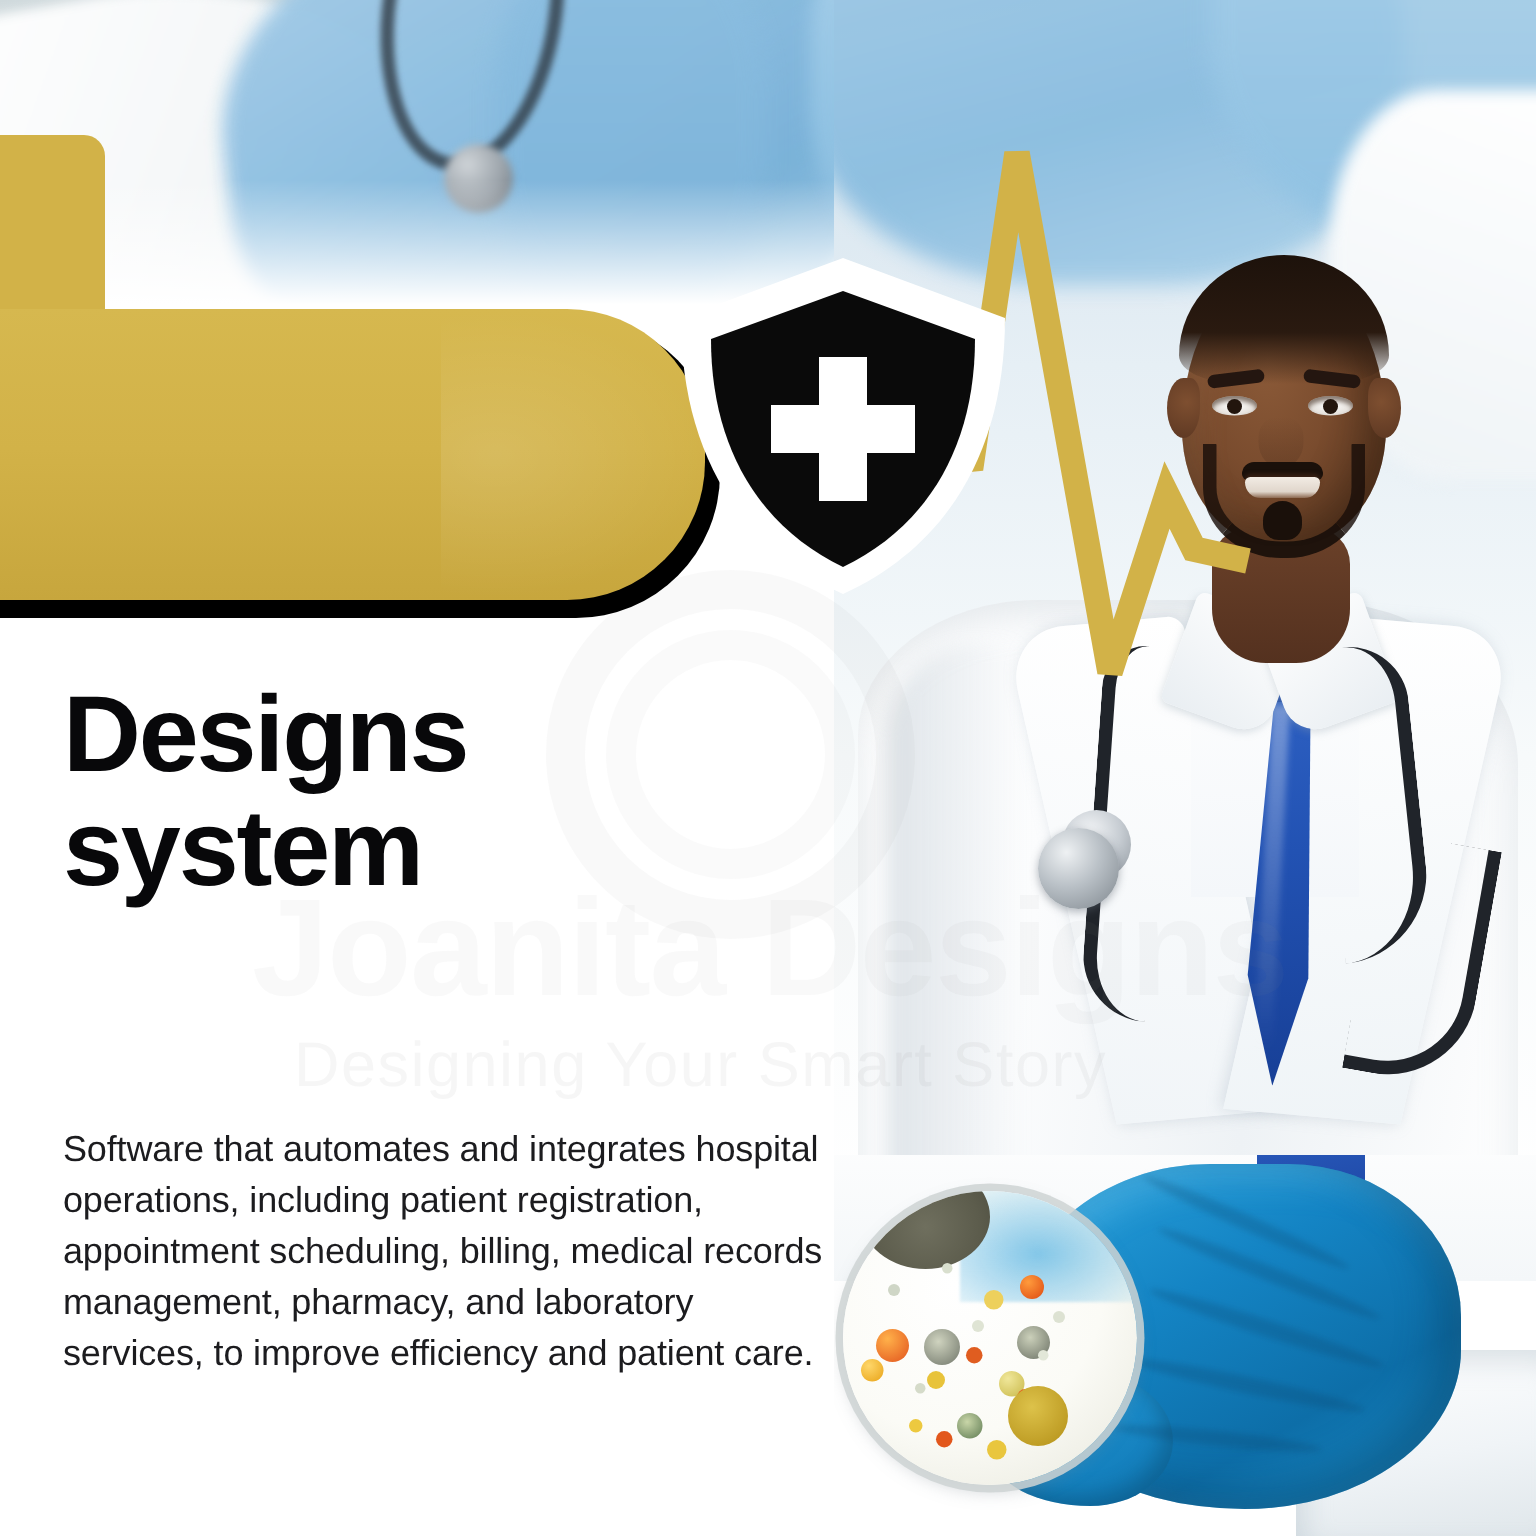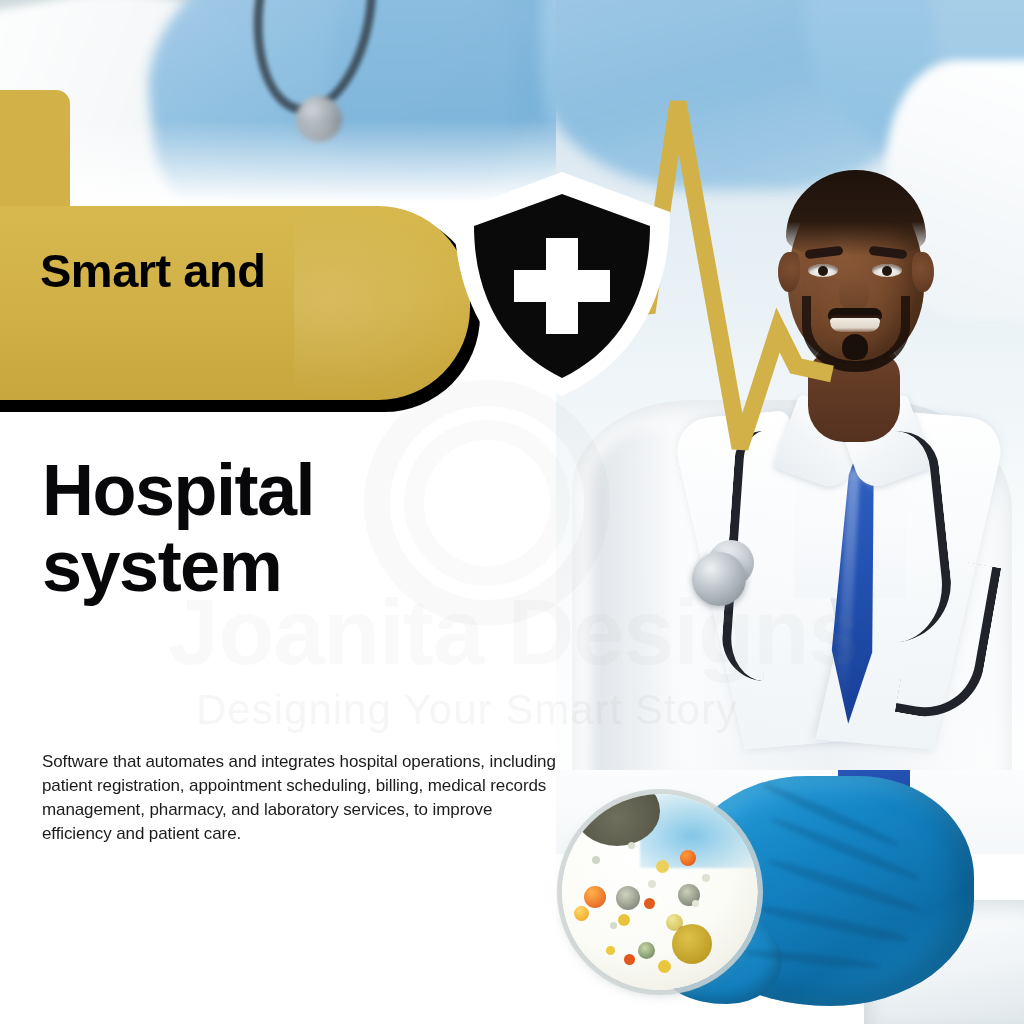--- a/index.html
+++ b/index.html
@@ -378,21 +378,21 @@
 
   
   .headline {
     position:absolute; left:42px; top:452px; width:520px;
     font-size:72px; font-weight:700; line-height:1.06;
     letter-spacing:-1.5px; color:#08080a;
   }
   .headline span { display:block; }
   .body-copy {
     position:absolute; left:42px; top:750px; width:520px;
-    font-size:17px; font-weight:500; line-height:1.42;
+    font-size:24px; font-weight:500; line-height:1.42;
     color:#1c1c1f; letter-spacing:-0.1px;
   }
 </style>
 </head>
 <body>
 
 <div id="poster">
 
   <div class="photo-top">
     <div class="coat-left"></div>
@@ -498,30 +498,29 @@
     <div class="wm-tag">Designing Your Smart Story</div>
   </div>
 
   <div class="tab-top"></div>
 
   <div class="banner-wrap">
     <div class="banner-shadow"></div>
     <div class="banner"></div>
     <div class="banner-sheen"></div>
     <div class="banner-text">
-      <span>Smart and</span>
     </div>
   </div>
 
   <svg class="shield" viewBox="0 0 228 232">
     <path d="M114 4 L222 44 C222 132 184 196 114 228 C44 196 6 132 6 44 Z" fill="#ffffff"></path>
     <path d="M114 26 L202 58 C202 130 170 183 114 210 C58 183 26 130 26 58 Z" fill="#0a0a0a"></path>
     <path d="M98 70 h32 v32 h32 v32 h-32 v32 h-32 v-32 h-32 v-32 h32 z" fill="#ffffff"></path>
   </svg>
 
   <div class="headline">
-    <span>Hospital</span>
+    <span>Designs</span>
     <span>system</span>
   </div>
 
   <p class="body-copy">Software that automates and integrates hospital operations, including patient registration, appointment scheduling, billing, medical records management, pharmacy, and laboratory services, to improve efficiency and patient care.</p>
 
 </div>
 
 </body></html>

